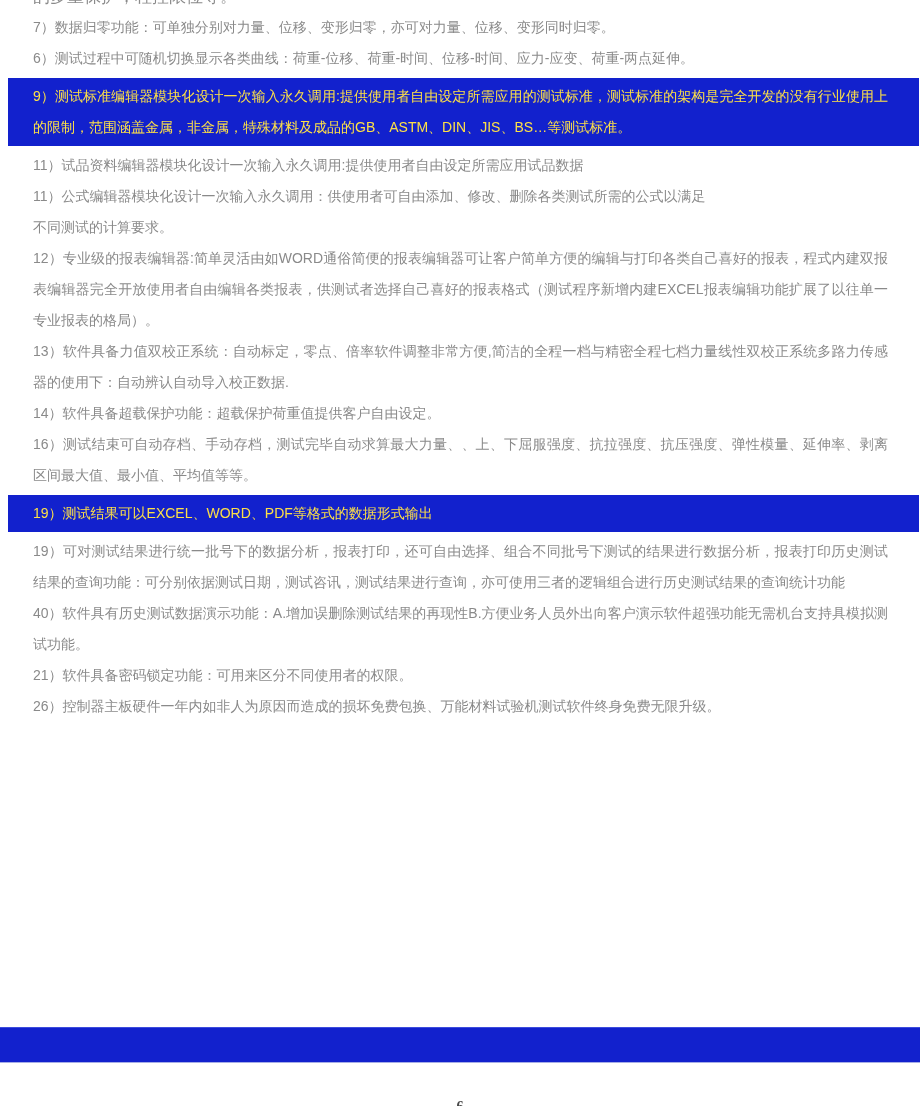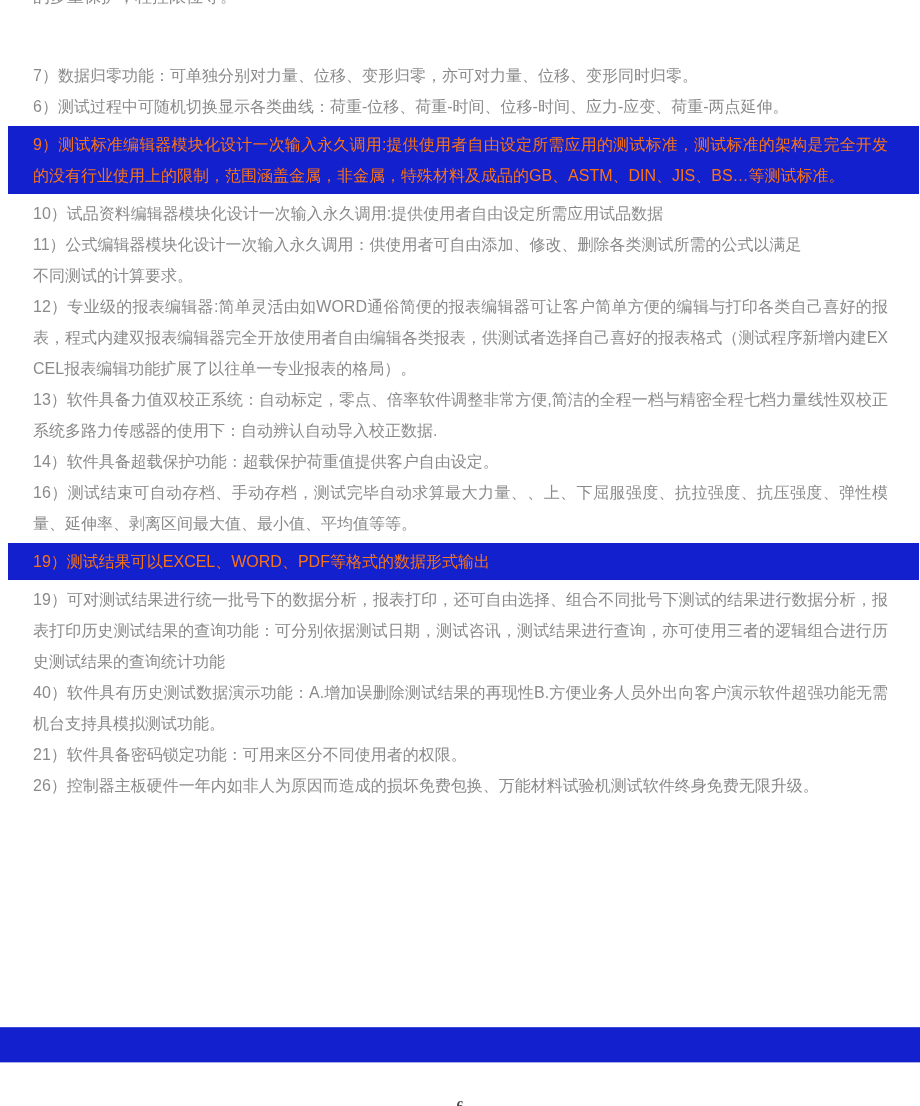--- a/index.html
+++ b/index.html
@@ -24,33 +24,32 @@
     font-size: 17px;
     line-height: 31px;
     color: #8a8a8a;
   }
   .top-clip span {
     display: block;
     margin-top: -19px;
   }
   .content {
     padding: 2px 32px 0 33px;
-    font-size: 16px;
+    font-size: 14px;
     line-height: 31px;
     text-align: justify;
     word-break: break-all;
-    margin-top: 48px;
   }
   .content p {
     margin: 0;
   }
   
   .hl {
     background: #1221cd;
-    color: #f97316;
+    color: #fde047;
     margin: 4px -31px 4px -25px;
     padding: 3px 31px 3px 25px;
   }
   .hl p { margin: 0; }
   
   .blue-bar {
     position: absolute;
     left: 0;
     right: 0;
     top: 1027px;
@@ -86,21 +85,21 @@
   </div>
 
   <div class="content">
     <p>7）数据归零功能：可单独分别对力量、位移、变形归零，亦可对力量、位移、变形同时归零。</p>
     <p>6）测试过程中可随机切换显示各类曲线：荷重-位移、荷重-时间、位移-时间、应力-应变、荷重-两点延伸。</p>
 
     <div class="hl">
       <p>9）测试标准编辑器模块化设计一次输入永久调用:提供使用者自由设定所需应用的测试标准，测试标准的架构是完全开发的没有行业使用上的限制，范围涵盖金属，非金属，特殊材料及成品的GB、ASTM、DIN、JIS、BS…等测试标准。</p>
     </div>
 
-    <p>10）试品资料编辑器模块化设计一次输入永久调用:提供使用者自由设定所需应用试品数据</p>
+    <p>11）试品资料编辑器模块化设计一次输入永久调用:提供使用者自由设定所需应用试品数据</p>
     <p>11）公式编辑器模块化设计一次输入永久调用：供使用者可自由添加、修改、删除各类测试所需的公式以满足</p>
     <p>不同测试的计算要求。</p>
     <p>12）专业级的报表编辑器:简单灵活由如WORD通俗简便的报表编辑器可让客户简单方便的编辑与打印各类自己喜好的报表，程式内建双报表编辑器完全开放使用者自由编辑各类报表，供测试者选择自己喜好的报表格式（测试程序新增内建EXCEL报表编辑功能扩展了以往单一专业报表的格局）。</p>
     <p>13）软件具备力值双校正系统：自动标定，零点、倍率软件调整非常方便,简洁的全程一档与精密全程七档力量线性双校正系统多路力传感器的使用下：自动辨认自动导入校正数据.</p>
     <p>14）软件具备超载保护功能：超载保护荷重值提供客户自由设定。</p>
     <p>16）测试结束可自动存档、手动存档，测试完毕自动求算最大力量、、上、下屈服强度、抗拉强度、抗压强度、弹性模量、延伸率、剥离区间最大值、最小值、平均值等等。</p>
 
     <div class="hl">
       <p>19）测试结果可以EXCEL、WORD、PDF等格式的数据形式输出</p>
     </div>

